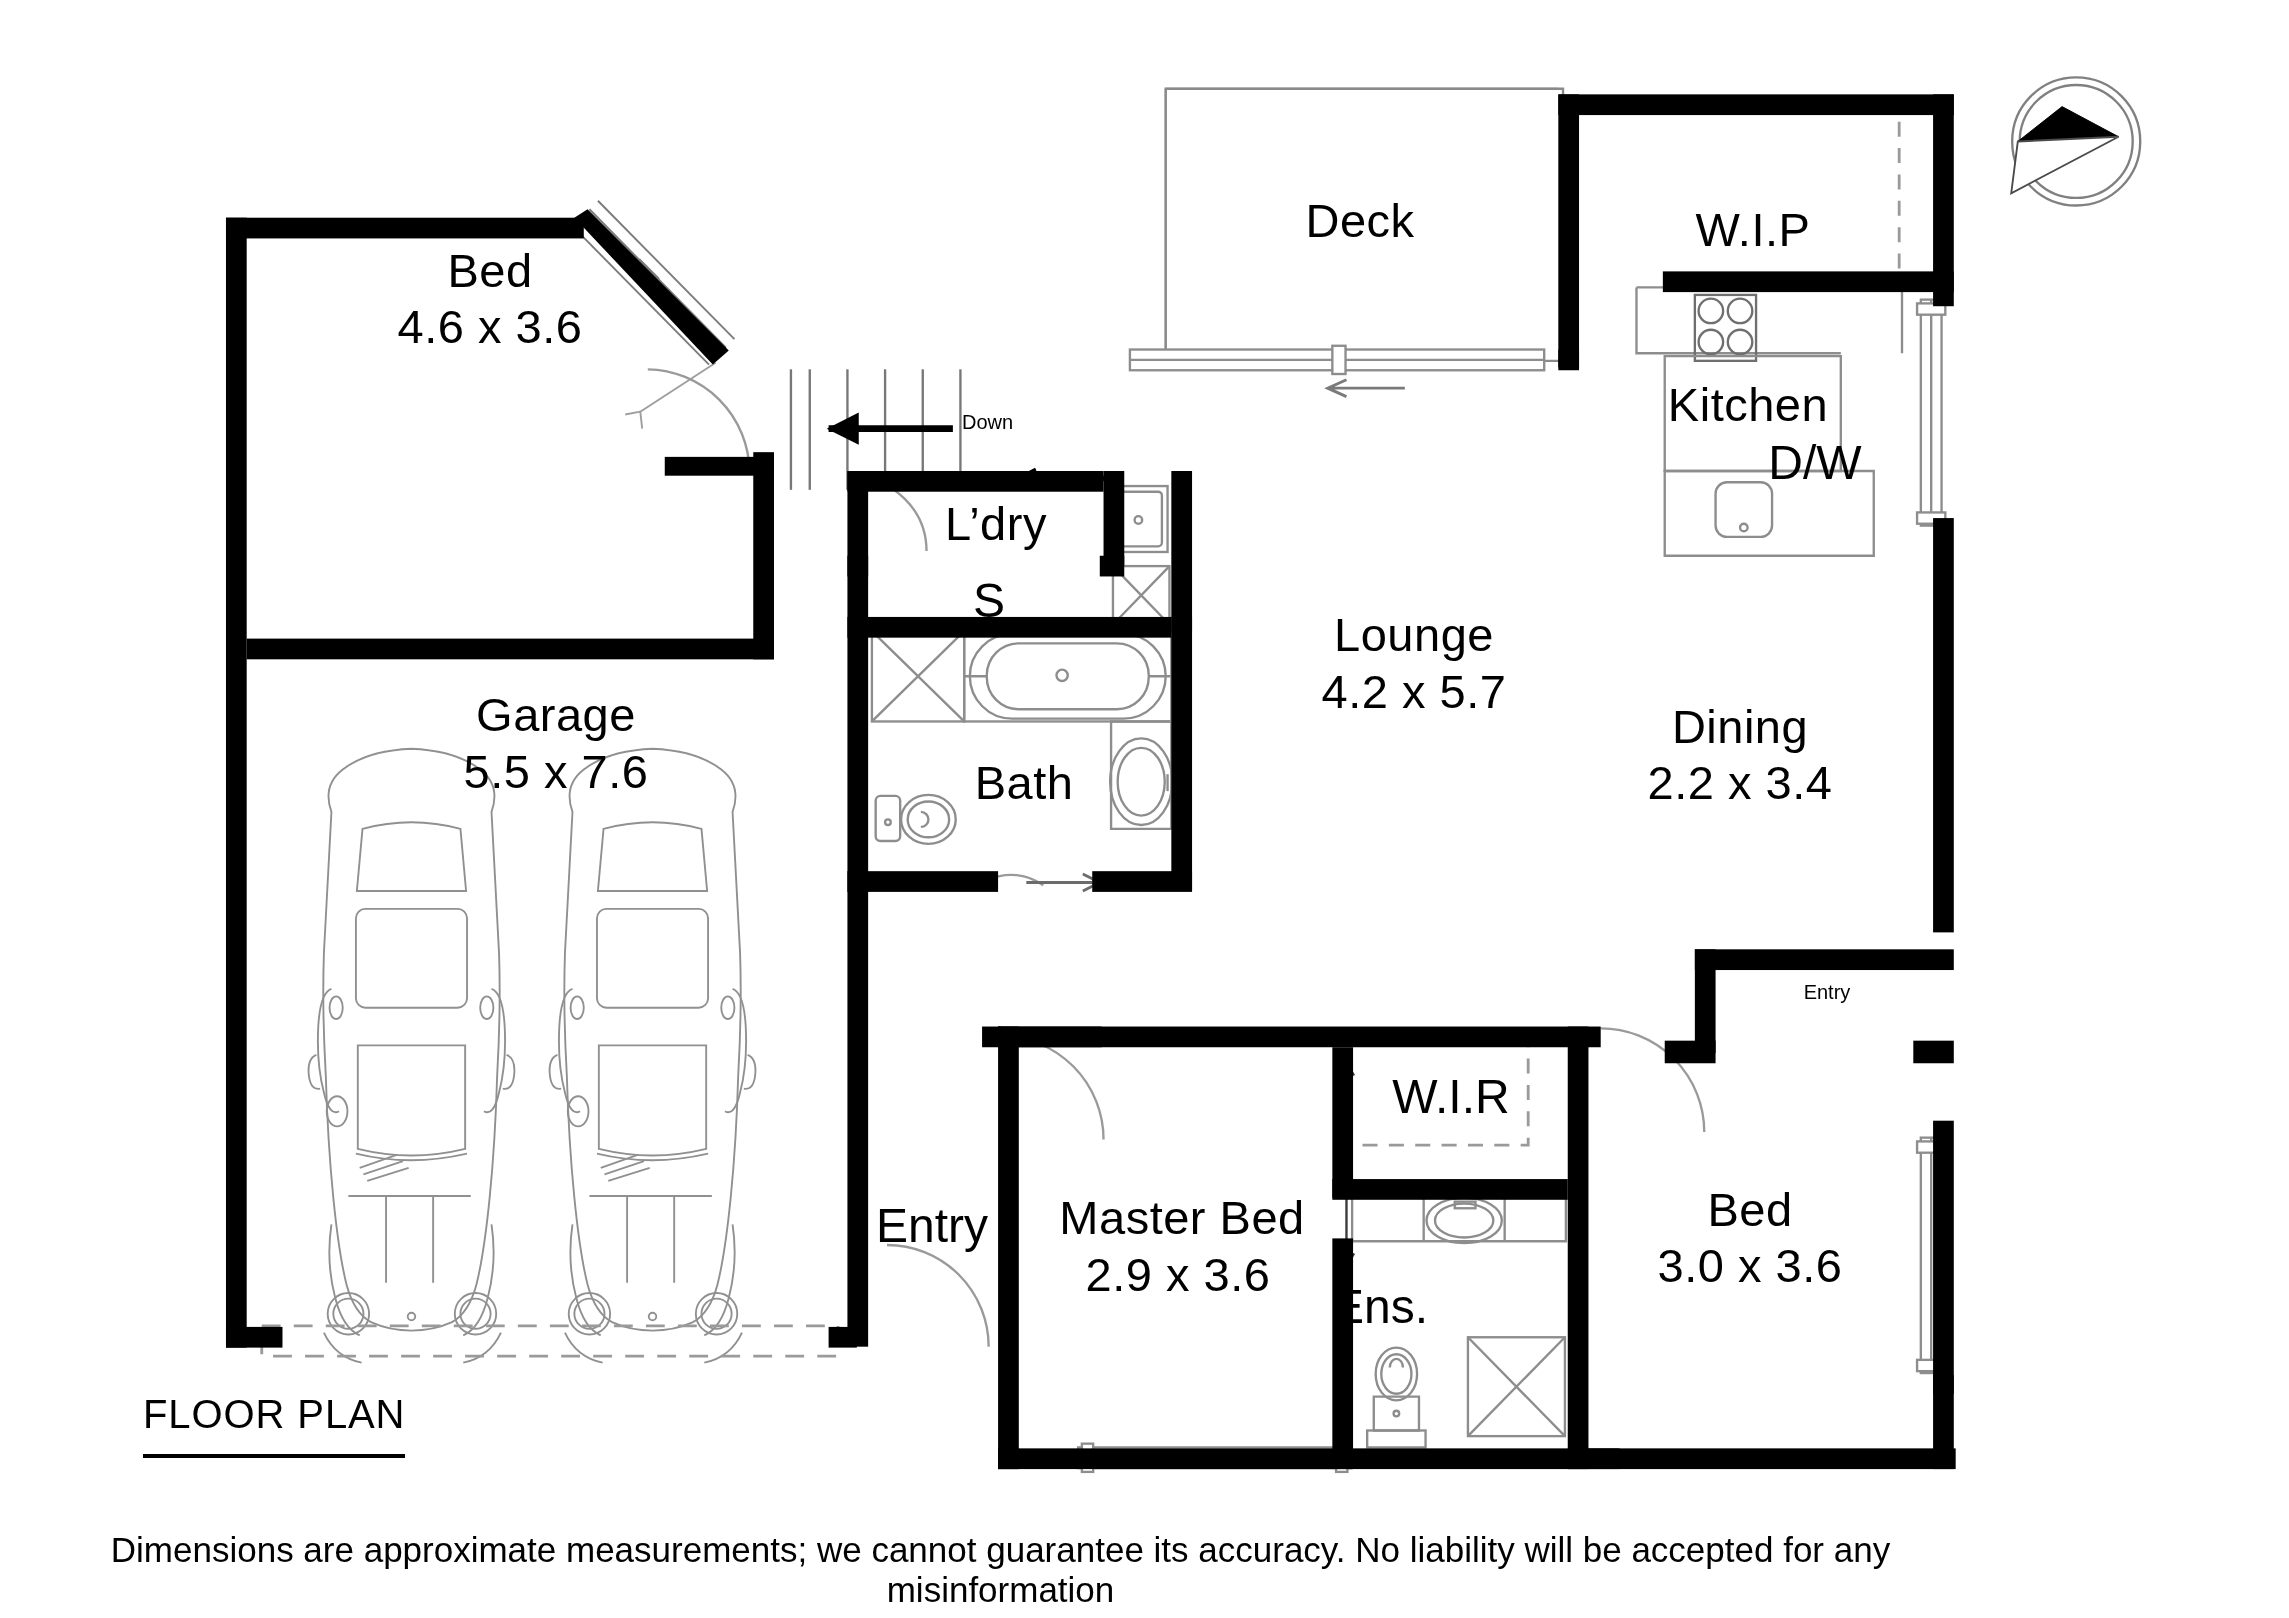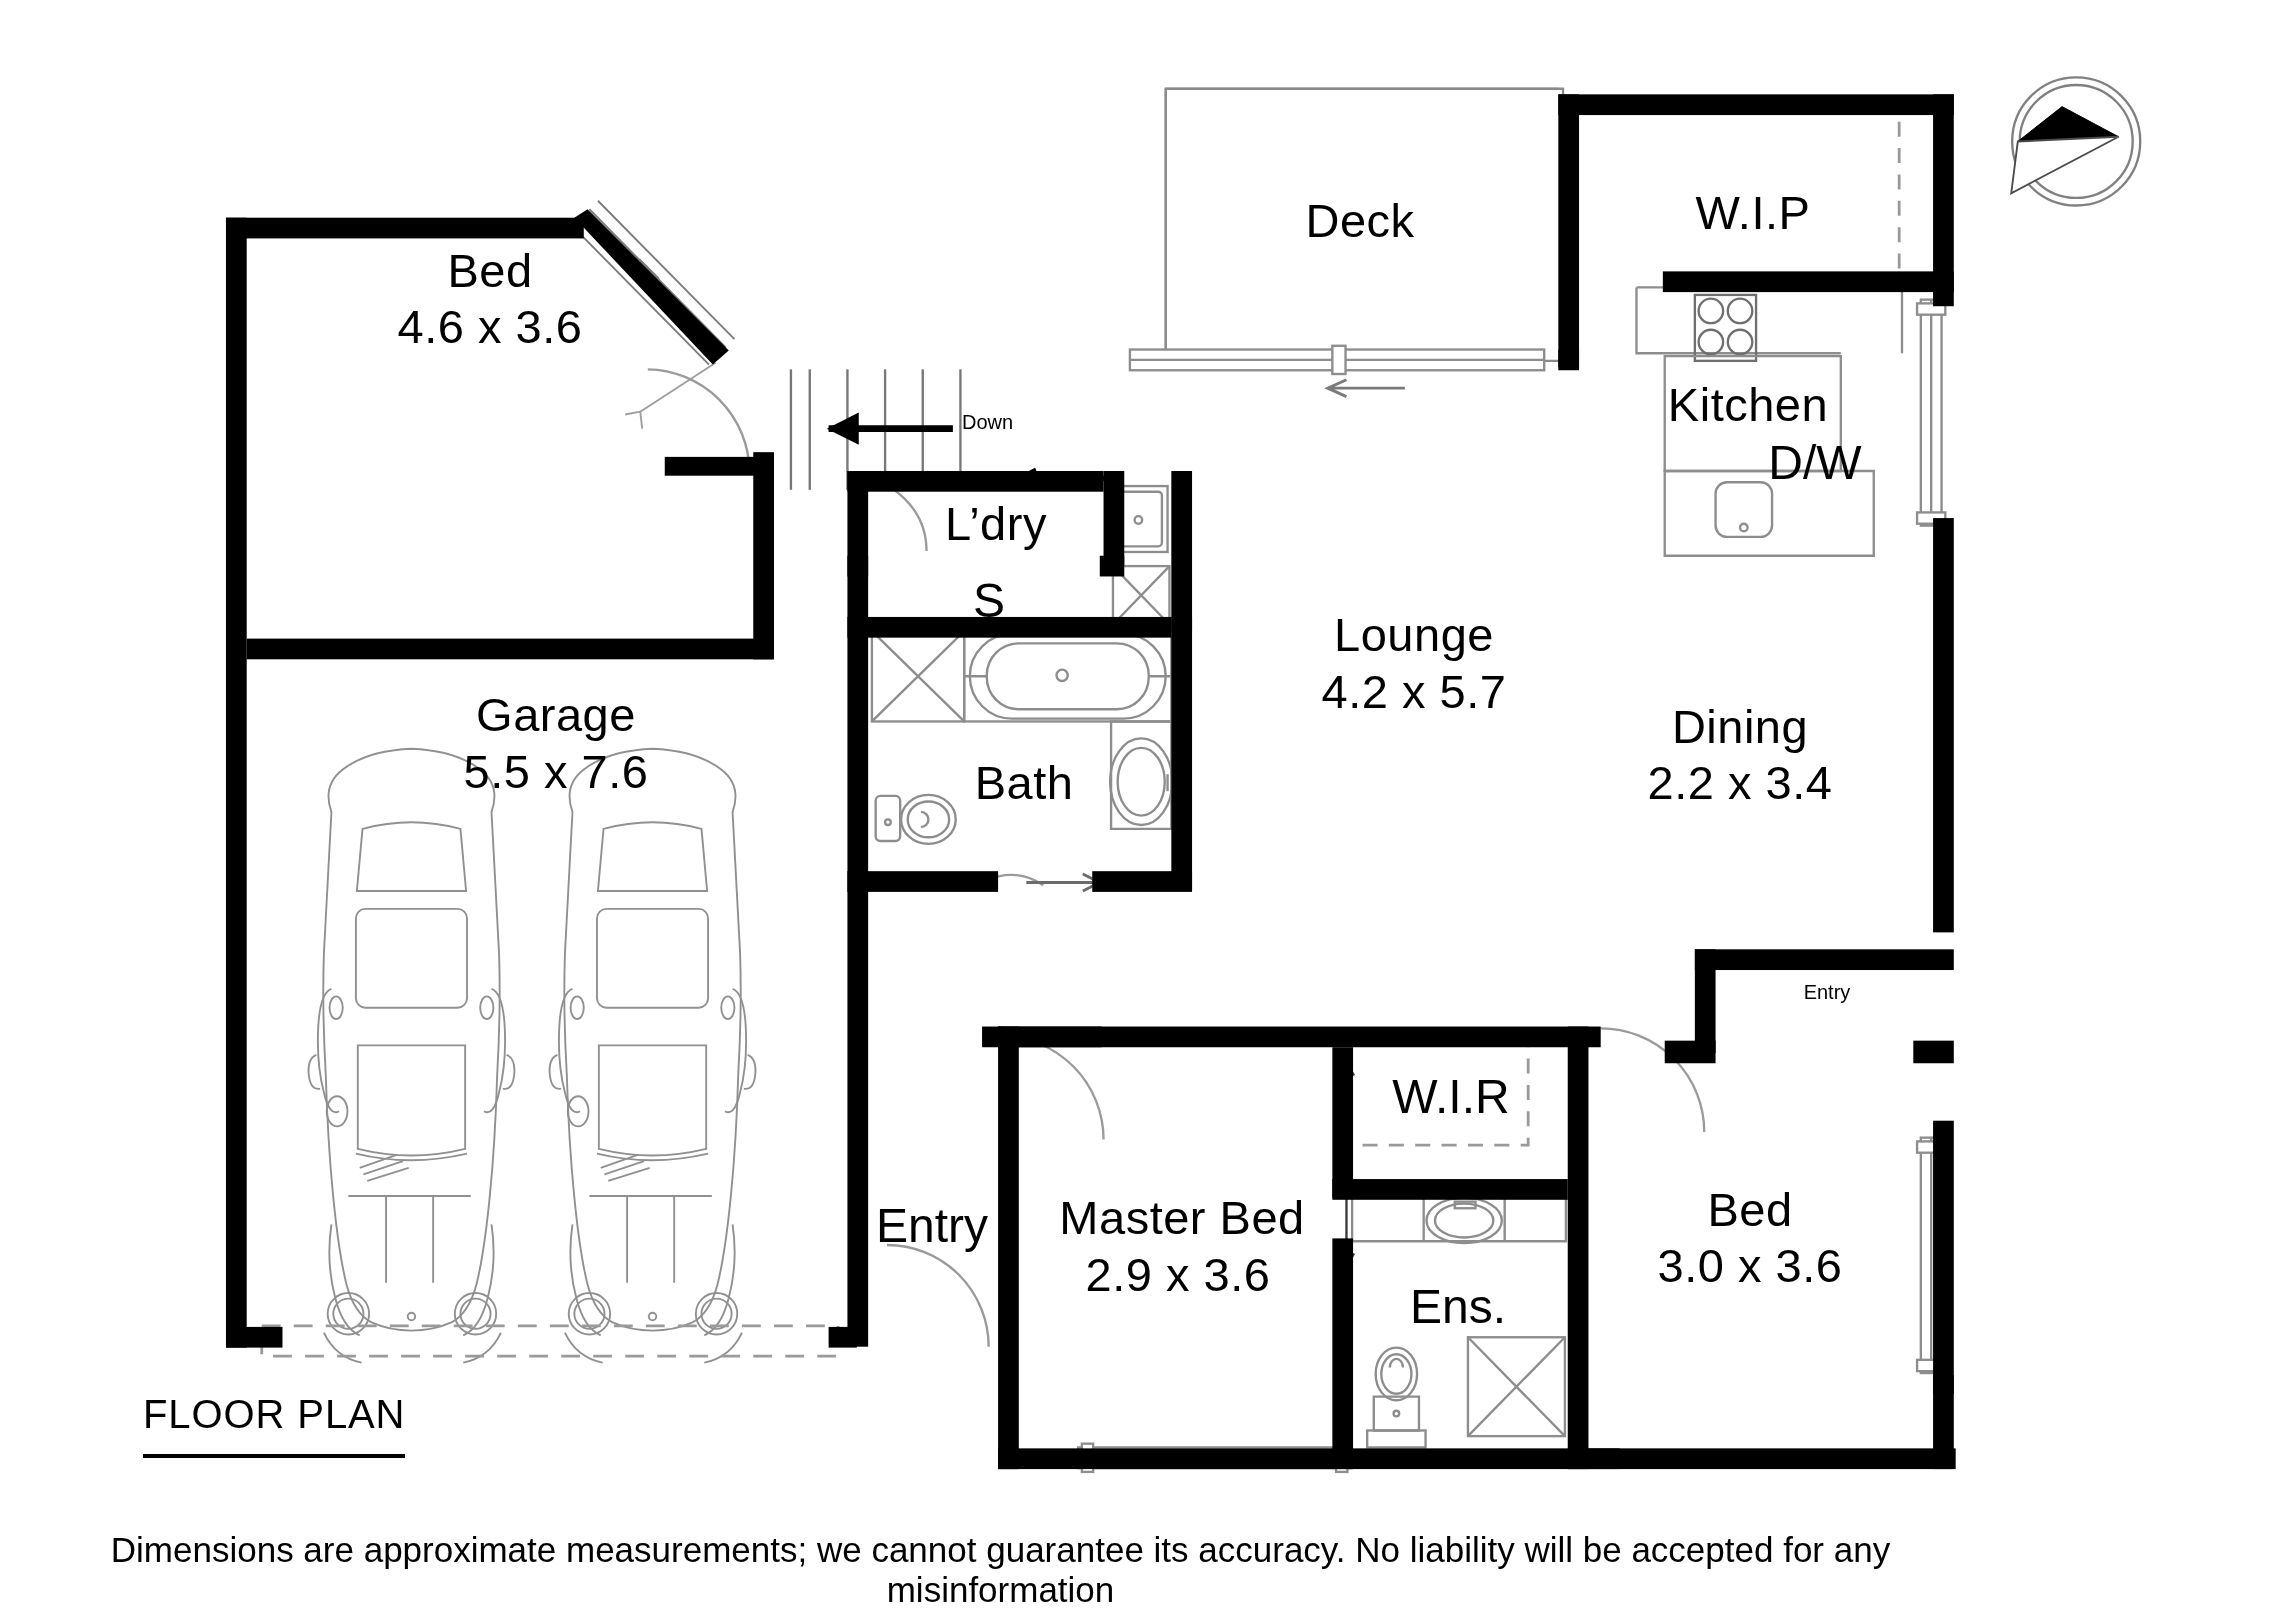--- a/index.html
+++ b/index.html
@@ -320,42 +320,42 @@
 </svg>
 
 <div class="lbl room-name ctr" style="left:490px;top:243px;">Bed</div>
 <div class="lbl room-dim ctr" style="left:490px;top:299px;">4.6 x 3.6</div>
 
 <div class="lbl room-name ctr" style="left:556px;top:687px;">Garage</div>
 <div class="lbl room-dim ctr" style="left:556px;top:744px;">5.5 x 7.6</div>
 
 <div class="lbl room-name ctr" style="left:1360px;top:193px;">Deck</div>
 
-<div class="lbl room-name ctr" style="left:1753px;top:185px;">W.I.P</div>
+<div class="lbl room-name ctr" style="left:1753px;top:202px;">W.I.P</div>
 
 <div class="lbl room-name ctr" style="left:1748px;top:377px;">Kitchen</div>
 <div class="lbl small-lbl ctr" style="left:1815px;top:435px;">D/W</div>
 
 <div class="lbl room-name ctr" style="left:1414px;top:607px;">Lounge</div>
 <div class="lbl room-dim ctr" style="left:1414px;top:664px;">4.2 x 5.7</div>
 
 <div class="lbl room-name ctr" style="left:1740px;top:699px;">Dining</div>
 <div class="lbl room-dim ctr" style="left:1740px;top:755px;">2.2 x 3.4</div>
 
 <div class="lbl room-name ctr" style="left:996px;top:496px;">L’dry</div>
 <div class="lbl small-lbl ctr" style="left:989px;top:573px;">S</div>
 
 <div class="lbl room-name ctr" style="left:1024px;top:755px;">Bath</div>
 
 <div class="lbl room-name ctr" style="left:1182px;top:1190px;">Master Bed</div>
 <div class="lbl room-dim ctr" style="left:1178px;top:1247px;">2.9 x 3.6</div>
 
 <div class="lbl small-lbl ctr" style="left:1451px;top:1069px;">W.I.R</div>
 
-<div class="lbl small-lbl ctr" style="left:1458px;top:1279px;">Ens.</div>
+<div class="lbl small-lbl ctr" style="left:1380px;top:1279px;">Ens.</div>
 
 <div class="lbl room-name ctr" style="left:1750px;top:1182px;">Bed</div>
 <div class="lbl room-dim ctr" style="left:1750px;top:1238px;">3.0 x 3.6</div>
 
 <div class="lbl tiny-lbl ctr" style="left:1827px;top:981px;">Entry</div>
 
 <div class="lbl small-lbl ctr" style="left:932px;top:1198px;">Entry</div>
 
 <div class="lbl tiny-lbl" style="left:962px;top:411px;">Down</div>
 

